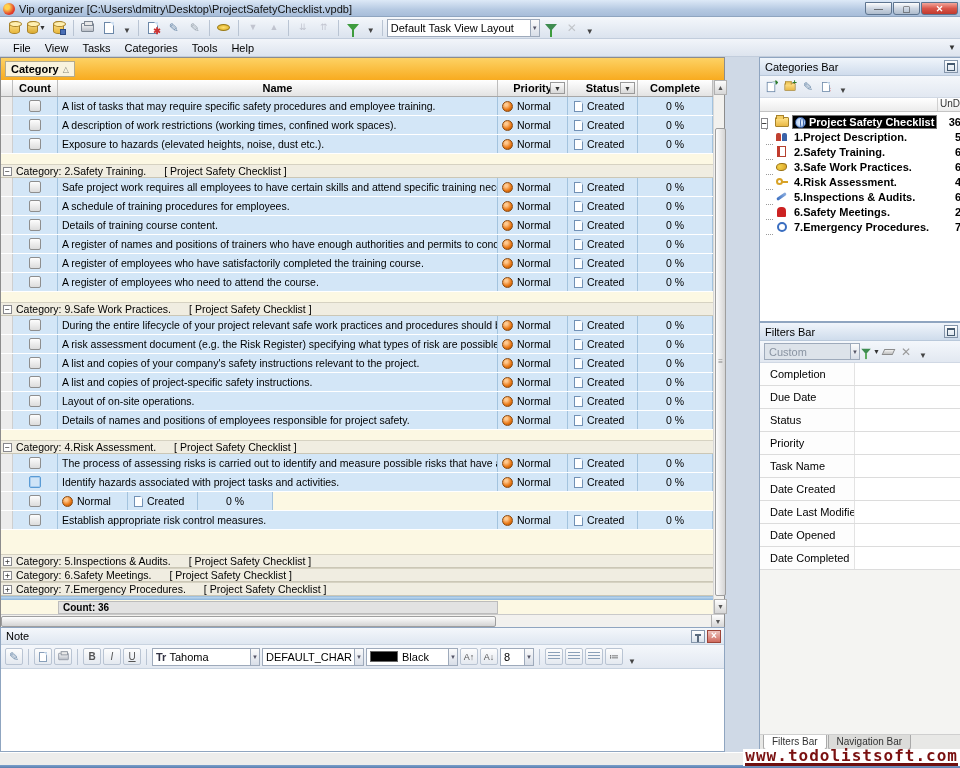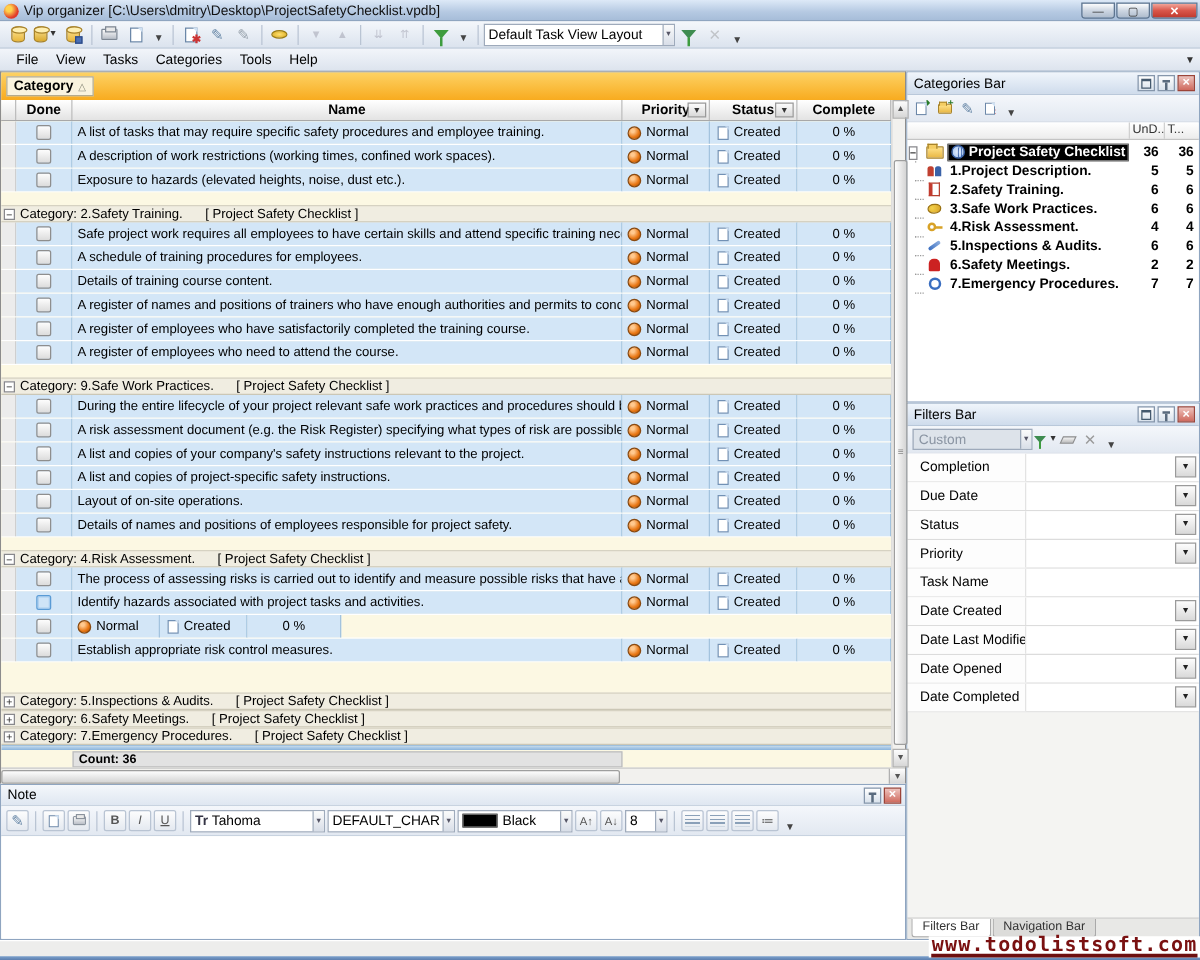--- a/index.html
+++ b/index.html
@@ -33,21 +33,21 @@
   .funnel { width:0; height:0; border-style:solid; border-width:7px 6px 0 6px; border-color:#3e9c3e transparent transparent transparent; position:relative; }
   .funnel::after { content:""; position:absolute; left:-1px; top:-1px; width:2px; height:7px; background:#3e9c3e; }
   .oval { width:13px; height:7px; background:radial-gradient(#ffe070,#d8a81c); border:1px solid #9a7a12; border-radius:50%; }
 
   
   .menubar { height:18px; background:linear-gradient(#f2f5fa,#dde4ee); border-bottom:1px solid #c2cddc; display:flex; align-items:center; padding:0 6px; position:relative; }
   .menu-item { padding:2px 7px; font-size:11px; }
   .menu-ovf { position:absolute; right:4px; font-size:8px; color:#333; }
 
   
-  .content { display:flex; height:695px; }
+  .content { display:flex; height:695px;gap:34px; }
   .left-col { width:725px; }
   .right-col { width:235px; background:#e3e9f2; display:flex; flex-direction:column; }
 
   
   .grid-area { height:570px; background:#fcf8e3; border:1px solid #8c8c8c; border-bottom:none; display:flex; flex-direction:column; }
   .groupby { height:22px; background:linear-gradient(#fdd264,#f8ab1f); display:flex; align-items:center; padding-left:4px; flex:none; }
   .groupby-btn { background:#f9f3de; border:1px solid #b3ab8e; padding:1px 5px; font-weight:bold; font-size:11px; display:flex; align-items:center; gap:4px; }
   .sort-tri { font-size:8px; color:#8a8a7a; font-weight:normal; }
   .grid-inner { display:flex; flex:1; min-height:0; }
   .grid-cols { width:712px; display:flex; flex-direction:column; }
@@ -261,21 +261,21 @@
         <div class="groupby">
           <div class="groupby-btn">
             <span>Category</span>
             <span class="sort-tri">△</span>
           </div>
         </div>
         <div class="grid-inner">
           <div class="grid-cols">
             <div class="ghdr">
               <div class="hc c-gut" style="border-right:1px solid #bdbdbd;"></div>
-              <div class="hc c-done">Done</div>
+              <div class="hc c-done">Count</div>
               <div class="hc c-name">Name</div>
               <div class="hc c-pri">
                   <span>Priority</span>
                   <span class="hdd">▼</span>
                 </div>
               <div class="hc c-sta">
                   <span>Status</span>
                   <span class="hdd">▼</span>
                 </div>
               <div class="hc c-com">Complete</div>

